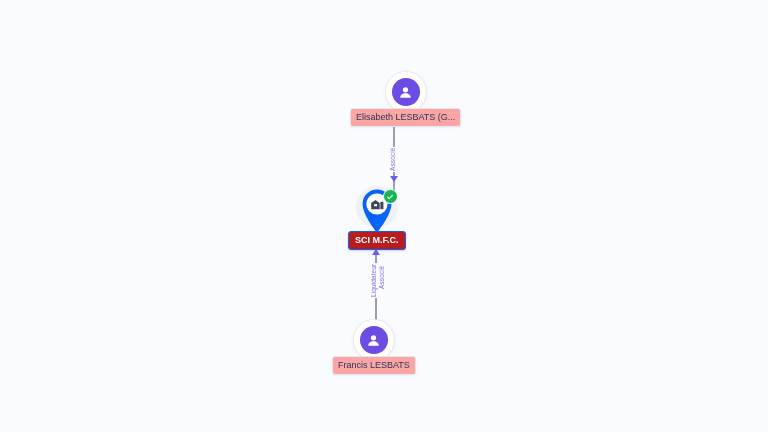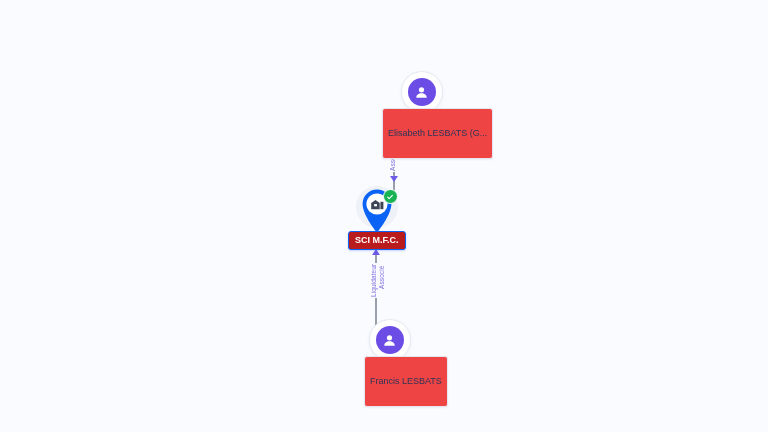--- a/index.html
+++ b/index.html
@@ -124,32 +124,31 @@
     border: 1.5px solid #ffffff;
     display: flex;
     align-items: center;
     justify-content: center;
     z-index: 3;
   }
 
   
   .node-label {
     margin-top: -4px;
-    background: #ef4444;
+    background: #fca5a5;
     border: 1px solid #e4e7f0;
     border-radius: 3px;
     color: #2b3558;
     font-size: 9px;
     line-height: 1;
-    padding: 20px 5px;
+    padding: 4px 5px;
     white-space: nowrap;
     box-shadow: 0 1px 2px rgba(40,50,90,.06);
     position: relative;
     z-index: 4;
-    margin-left: 32px;
   }
   .node-label-company {
     margin-top: -7px;
     background: #b91c1c;
     border: 1px solid #0b63f6;
     border-radius: 3px;
     color: #ffffff;
     font-size: 9px;
     font-weight: bold;
     line-height: 1;

